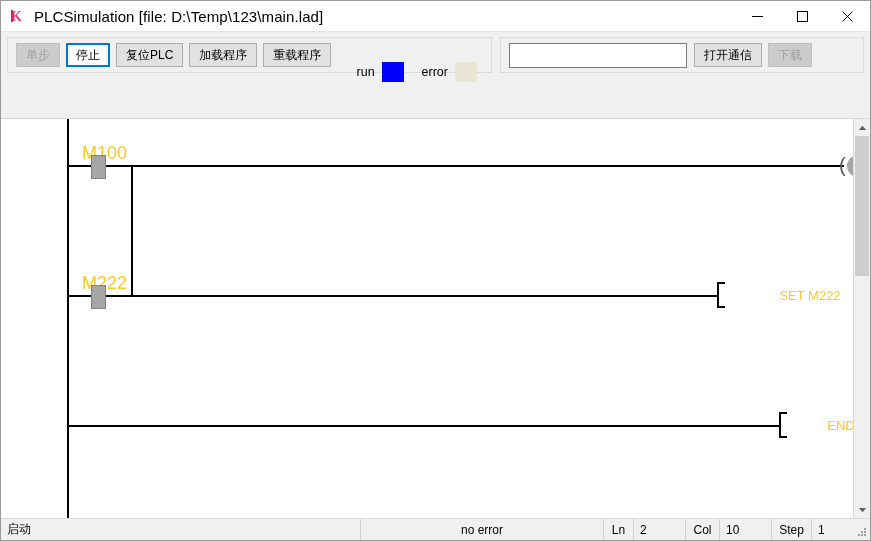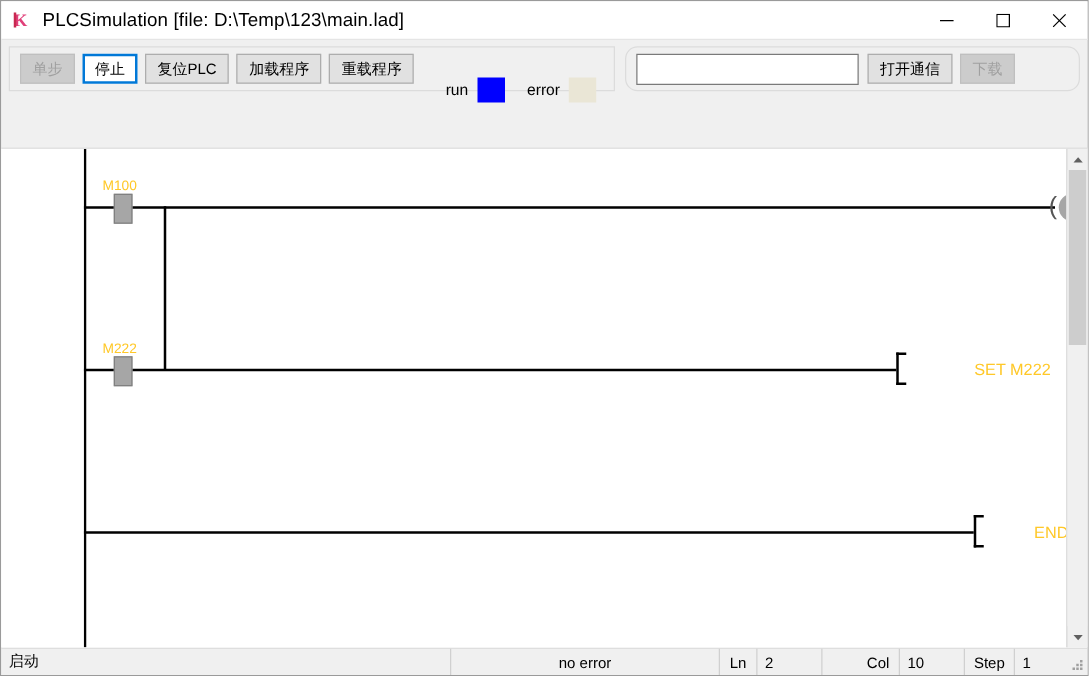--- a/index.html
+++ b/index.html
@@ -132,21 +132,21 @@
   }
   .contact {
     position: absolute;
     width: 15px; height: 24px;
     background: #a6a6a6;
     border: 1px solid #808080;
   }
   .node-label {
     position: absolute;
     color: #ffc828;
-    font-size: 11px;
+    font-size: 18px;
     font-family: "Liberation Sans", "DejaVu Sans", sans-serif;
     white-space: nowrap;
   }
   .coil {
     position: absolute;
     height: 22px;
     background: #a6a6a6;
     border-radius: 11px / 11px;
     color: #ffc828;
     font-size: 12.5px;
@@ -263,21 +263,21 @@
         <div class="indicator-wrap">
           <span class="lbl">run</span>
           <span class="ind-box" style="background:#0000ff;"></span>
         </div>
         <div class="indicator-wrap" style="margin-left:18px;margin-right:6px;">
           <span class="lbl">error</span>
           <span class="ind-box" style="background:#eae6d6;"></span>
         </div>
       </div>
 
-      <div class="panel" style="flex:0 0 364px;border-radius:10px;">
+      <div class="panel" style="flex:0 0 364px;">
         <input class="txtinput" type="text" style="width: 178px; margin-right: 7px;" value="">
         <button class="btn">打开通信</button>
         <button class="btn disabled">下载</button>
       </div>
     </div>
 
   </div>
 
   <div class="workarea">
     <div class="gutter"></div>
@@ -323,21 +323,21 @@
           </svg>
       </div>
     </div>
   </div>
 
   <div class="statusbar">
     <div class="st-cell first">启动</div>
     <div class="st-cell msg">no error</div>
     <div class="st-cell k" style="flex:0 0 30px;">Ln</div>
     <div class="st-cell" style="flex:0 0 52px;">2</div>
-    <div class="st-cell k" style="flex:0 0 34px;margin-left:28px;">Col</div>
+    <div class="st-cell k" style="flex:0 0 34px;">Col</div>
     <div class="st-cell" style="flex:0 0 52px;">10</div>
     <div class="st-cell k" style="flex:0 0 40px;">Step</div>
     <div class="st-cell" style="flex:0 0 40px; border-right:none;">1</div>
     <div class="st-grip">
       <svg width="11" height="11" viewBox="0 0 11 11">
         <g fill="#a0a0a0">
           <rect x="8" y="8" width="2" height="2"></rect>
           <rect x="5" y="8" width="2" height="2"></rect>
           <rect x="8" y="5" width="2" height="2"></rect>
           <rect x="2" y="8" width="2" height="2"></rect>

